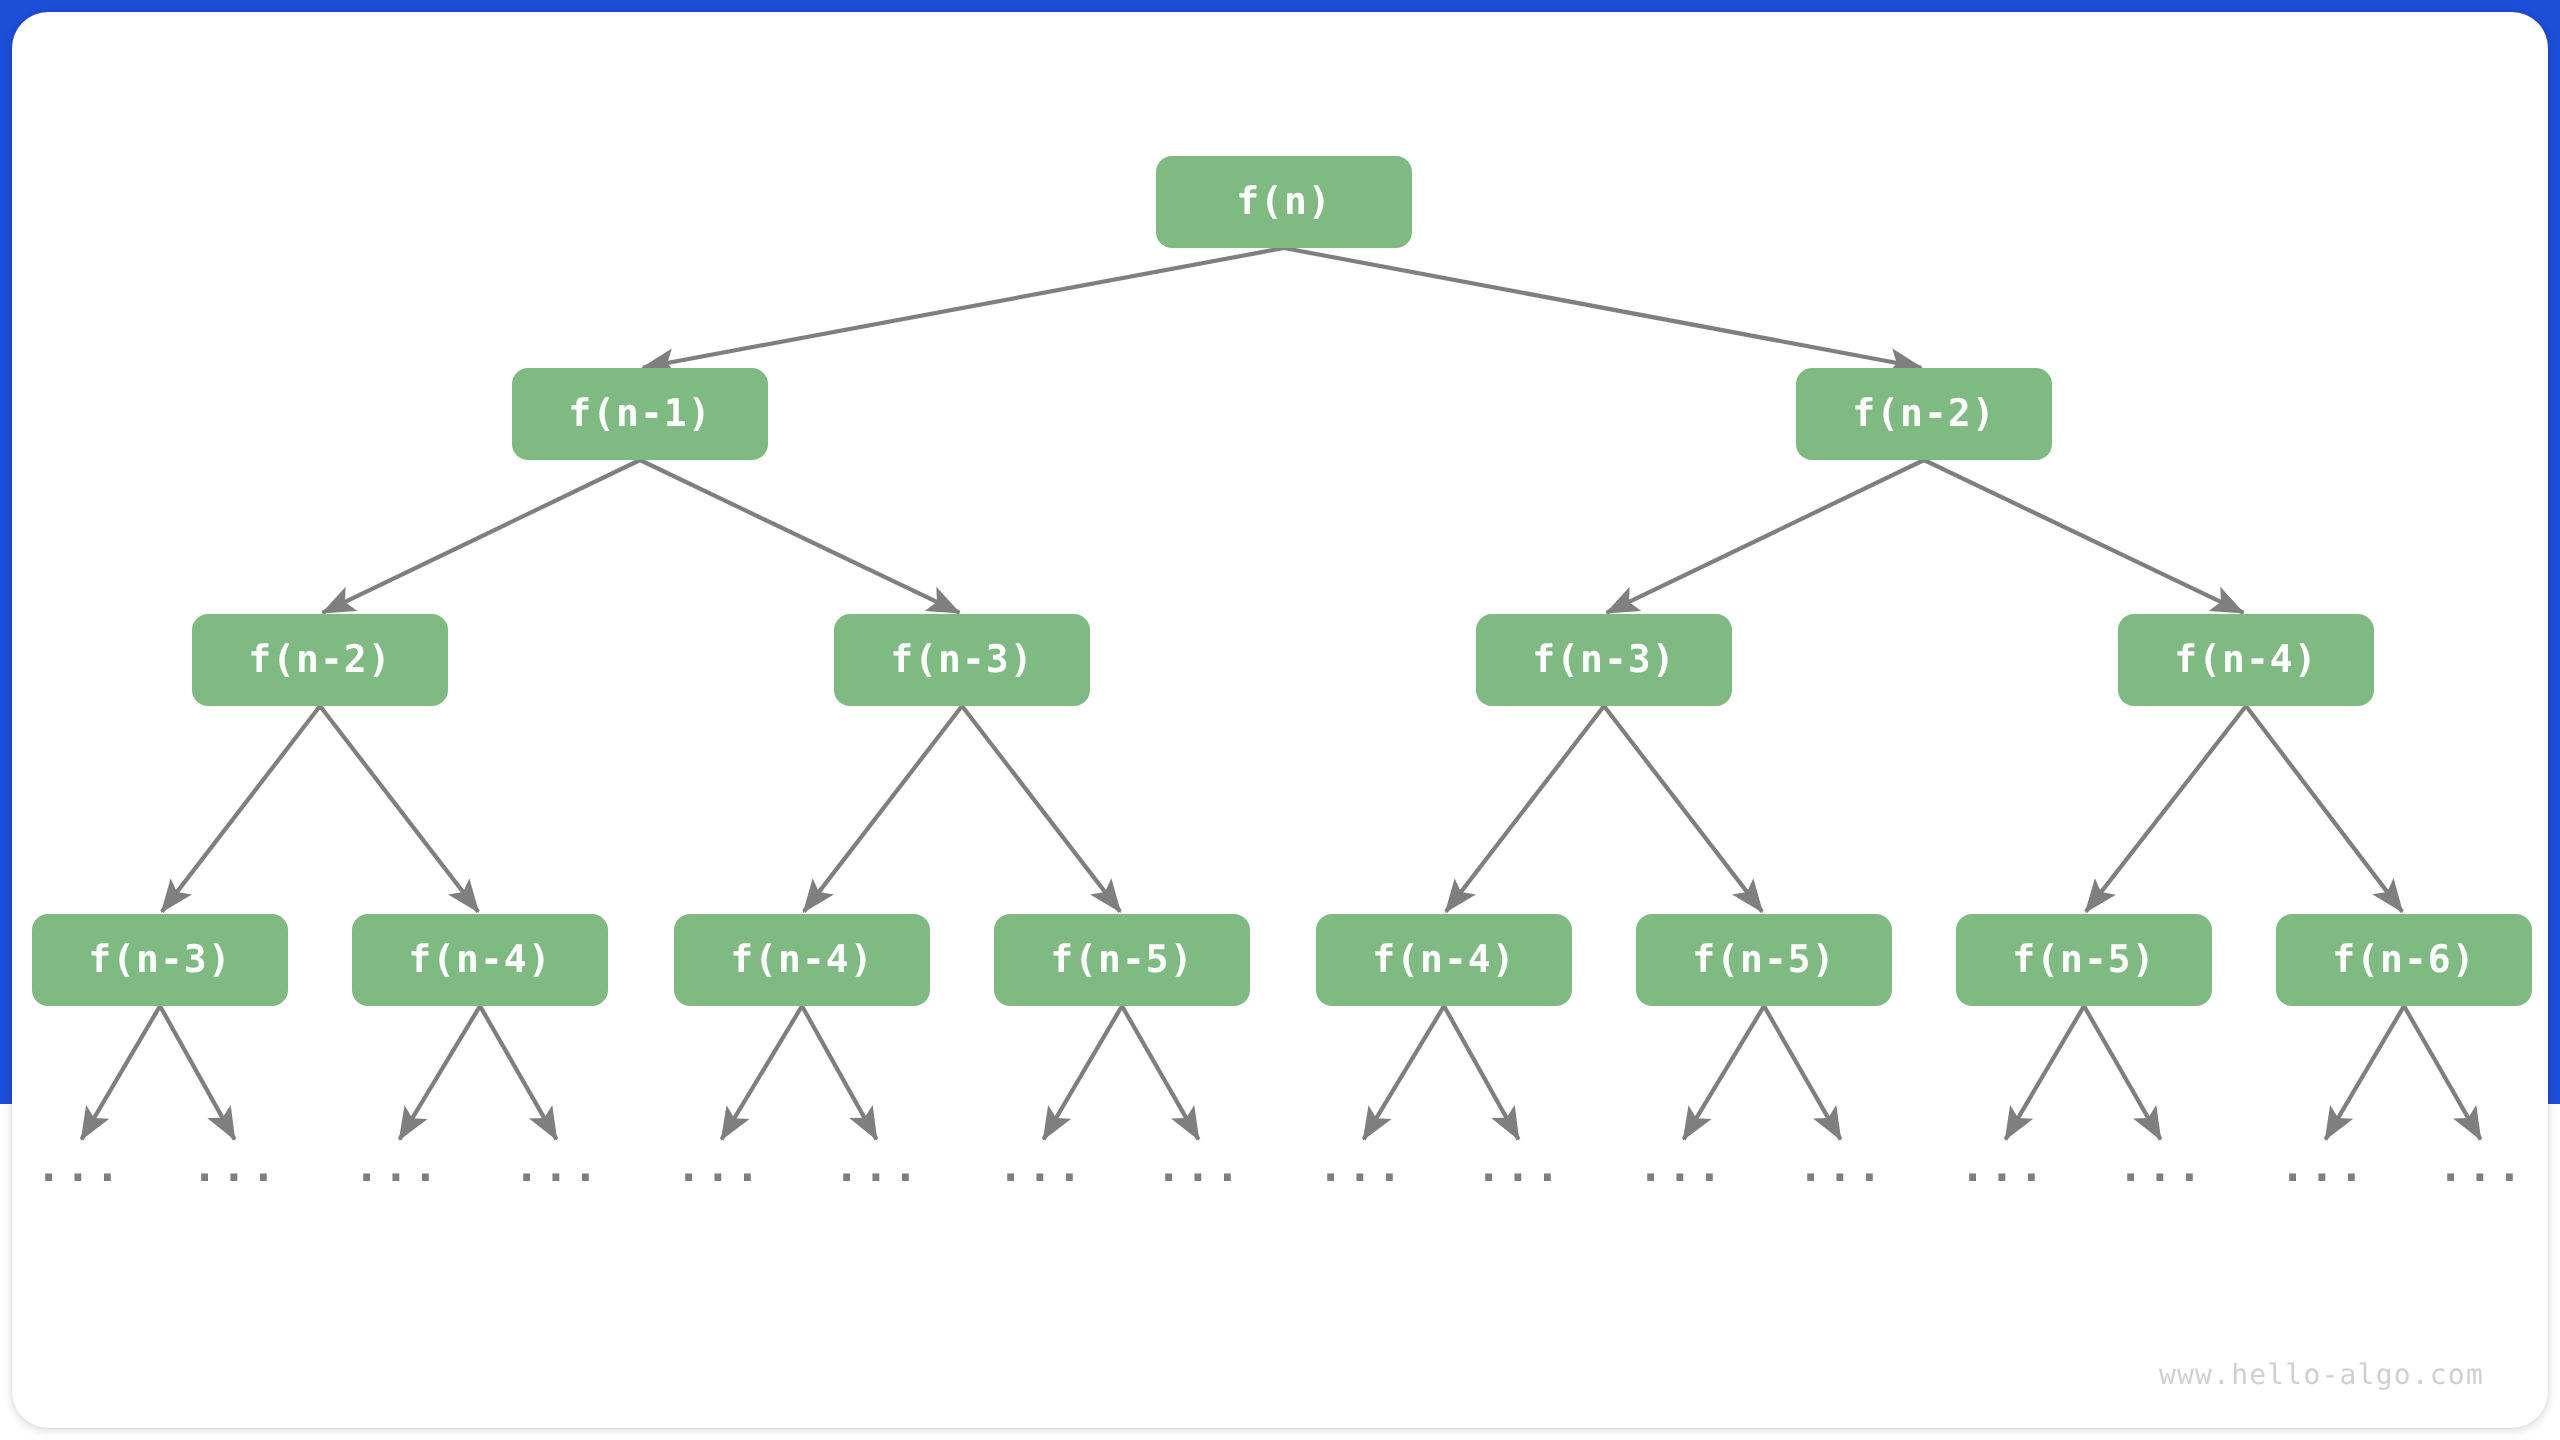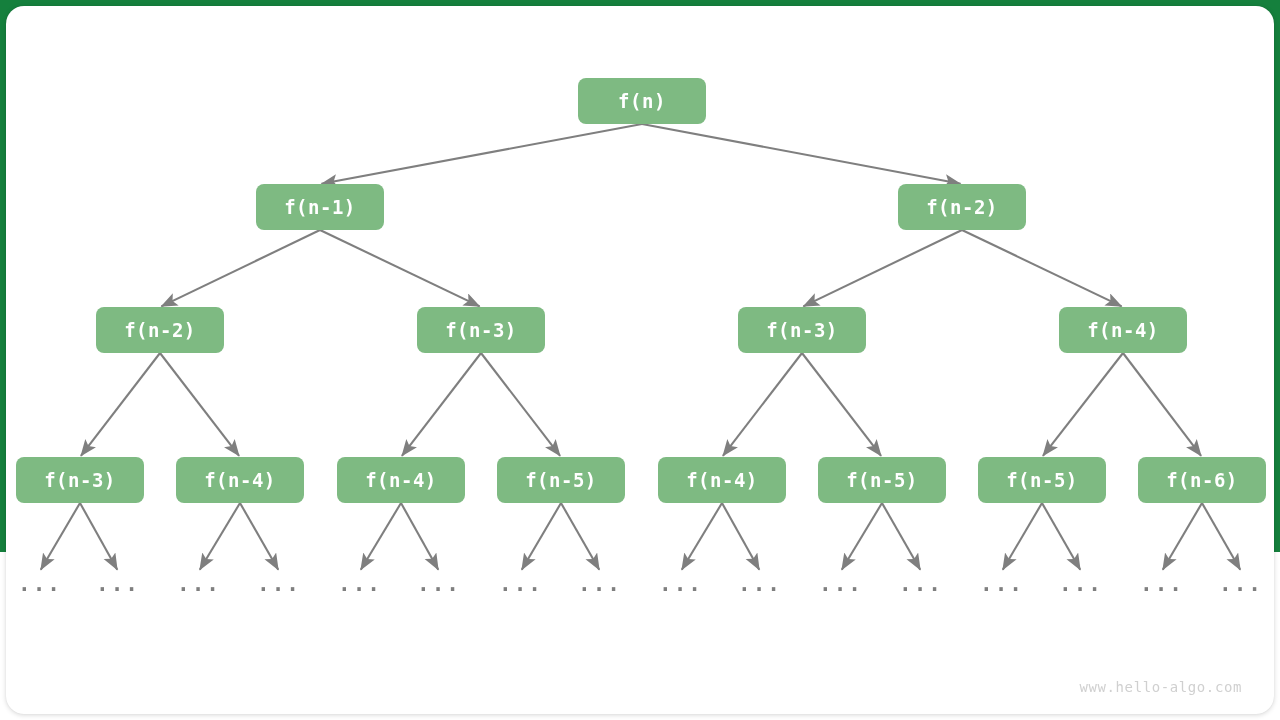--- a/index.html
+++ b/index.html
@@ -11,21 +11,21 @@
   body {
     width: 1280px;
     height: 720px;
     font-family: "DejaVu Sans Mono", monospace;
     overflow: hidden;
   }
   #stage {
     position: relative;
     width: 1280px;
     height: 552px;
-    background: #15803d;
+    background: #1d4ed8;
     text-align: center;
   }
   #card {
     position: absolute;
     left: 6px;
     top: 6px;
     width: 1268px;
     height: 708px;
     background: #ffffff;
     border-radius: 18px;

